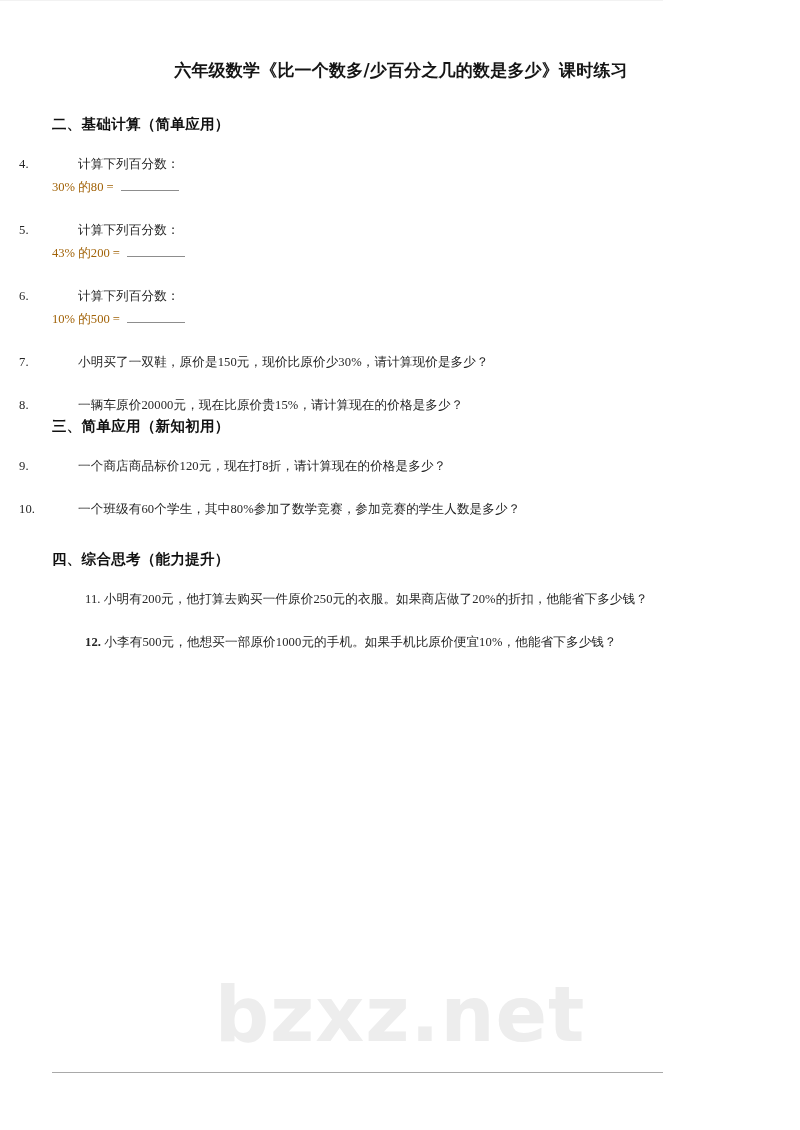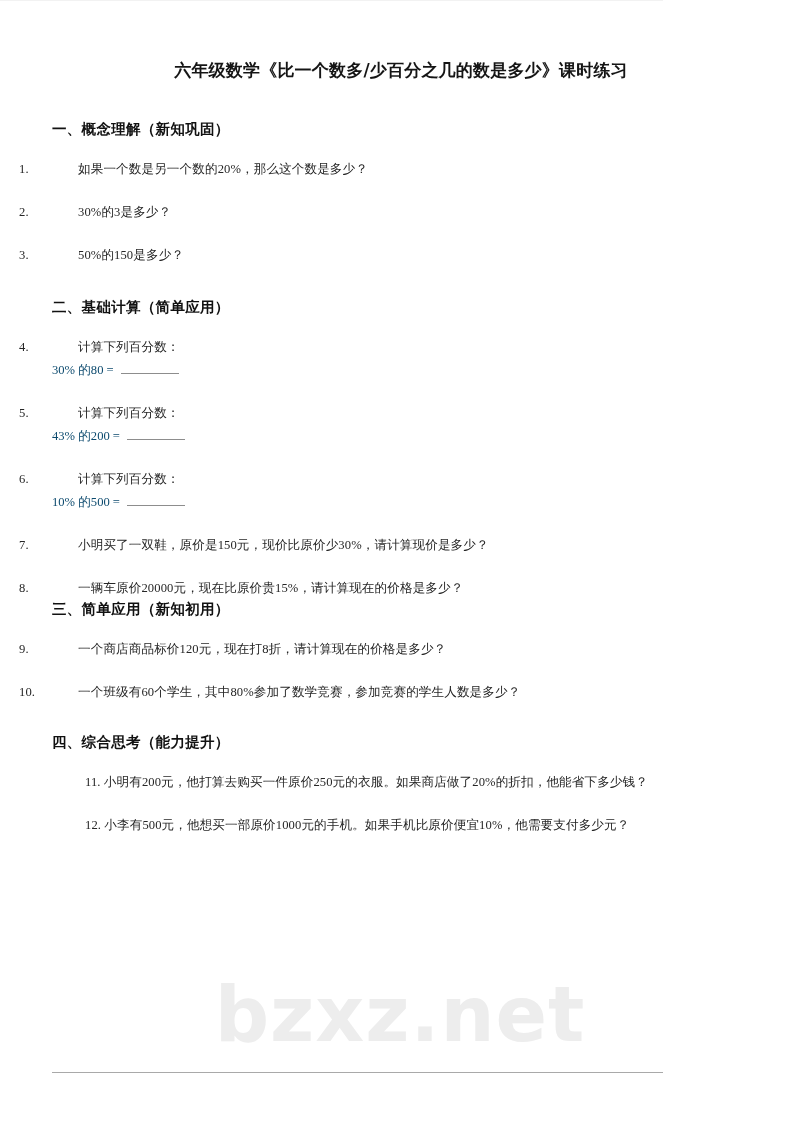--- a/index.html
+++ b/index.html
@@ -96,21 +96,21 @@
 
   
   .gap-lg { margin-top: 22px; }
   .gap-md { margin-top: 20px; }
 
   
   .calc-line {
     font-family: "Liberation Serif", "DejaVu Serif", serif;
     font-size: 12.6px;
     line-height: 21px;
-    color: #0c4a6e;
+    color: #a16207;
     margin-top: 2px;
     white-space: nowrap;
   }
   .calc-line .op { padding: 0 3px; }
   .blank {
     display: inline-block;
     width: 58px;
     border-bottom: 1px solid #8d8d8d;
     height: 11px;
     margin-left: 4px;
@@ -146,33 +146,20 @@
 <div class="page">
 
   <div class="page-edge-top"></div>
 
   <div class="watermark" style="color: rgb(237, 237, 237);">bzxz.net</div>
 
   <div class="content">
 
     <h1 class="doc-title">六年级数学《比一个数多/少百分之几的数是多少》课时练习</h1>
 
-    <div class="section">
-      <div class="section-heading sec1">一、概念理解（新知巩固）</div>
-
-      <div class="q q-indent gap-md">
-        <span class="num">1.</span><span>如果一个数是另一个数的20%，那么这个数是多少？</span>
-      </div>
-      <div class="q q-indent gap-lg">
-        <span class="num">2.</span><span>30%的3是多少？</span>
-      </div>
-      <div class="q q-indent gap-lg">
-        <span class="num">3.</span><span>50%的150是多少？</span>
-      </div>
-    </div>
 
     <div class="section">
       <div class="section-heading sec2">二、基础计算（简单应用）</div>
 
       <div class="q q-indent gap-md">
         <span class="num">4.</span><span>计算下列百分数：</span>
       </div>
       <div class="calc-line">
         <span>30%</span>
         <span>的80</span><span class="op">=</span><span class="blank"></span>
@@ -213,21 +200,21 @@
       </div>
     </div>
 
     <div class="section">
       <div class="section-heading sec4">四、综合思考（能力提升）</div>
 
       <div class="q gap-md">
         <span class="num" style="min-width:0;padding-left:33px;">11.</span> <span>小明有200元，他打算去购买一件原价250元的衣服。如果商店做了20%的折扣，他能省下多少钱？</span>
       </div>
       <div class="q gap-lg">
-        <span class="num" style="min-width:0;padding-left:33px;">12.</span> <span>小李有500元，他想买一部原价1000元的手机。如果手机比原价便宜10%，他需要支付多少元？</span>
+        <span class="num" style="min-width:0;padding-left:33px;font-weight:bold;">12.</span> <span>小李有500元，他想买一部原价1000元的手机。如果手机比原价便宜10%，他能省下多少钱？</span>
       </div>
     </div>
 
   </div>
 
   <div class="footer-rule"></div>
   <div class="footer-url">www. bzxz. net</div>
 
 </div>
 

